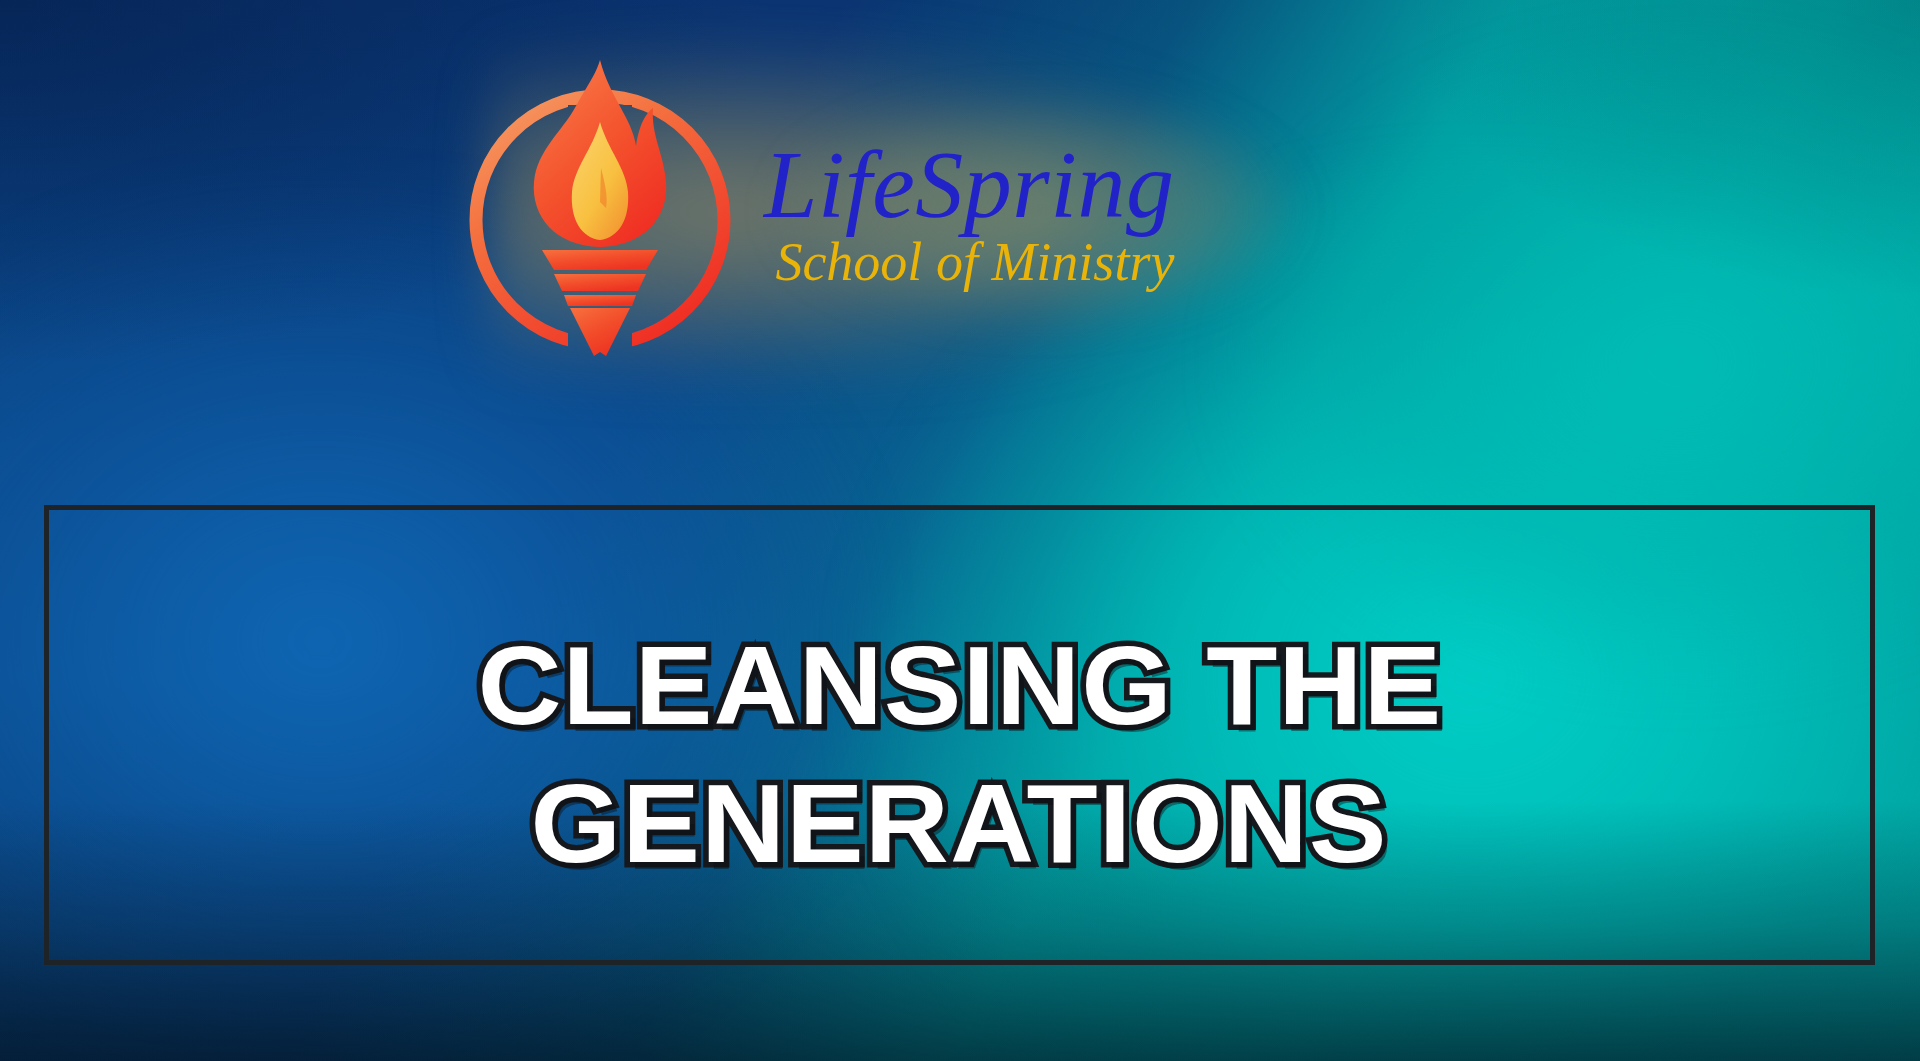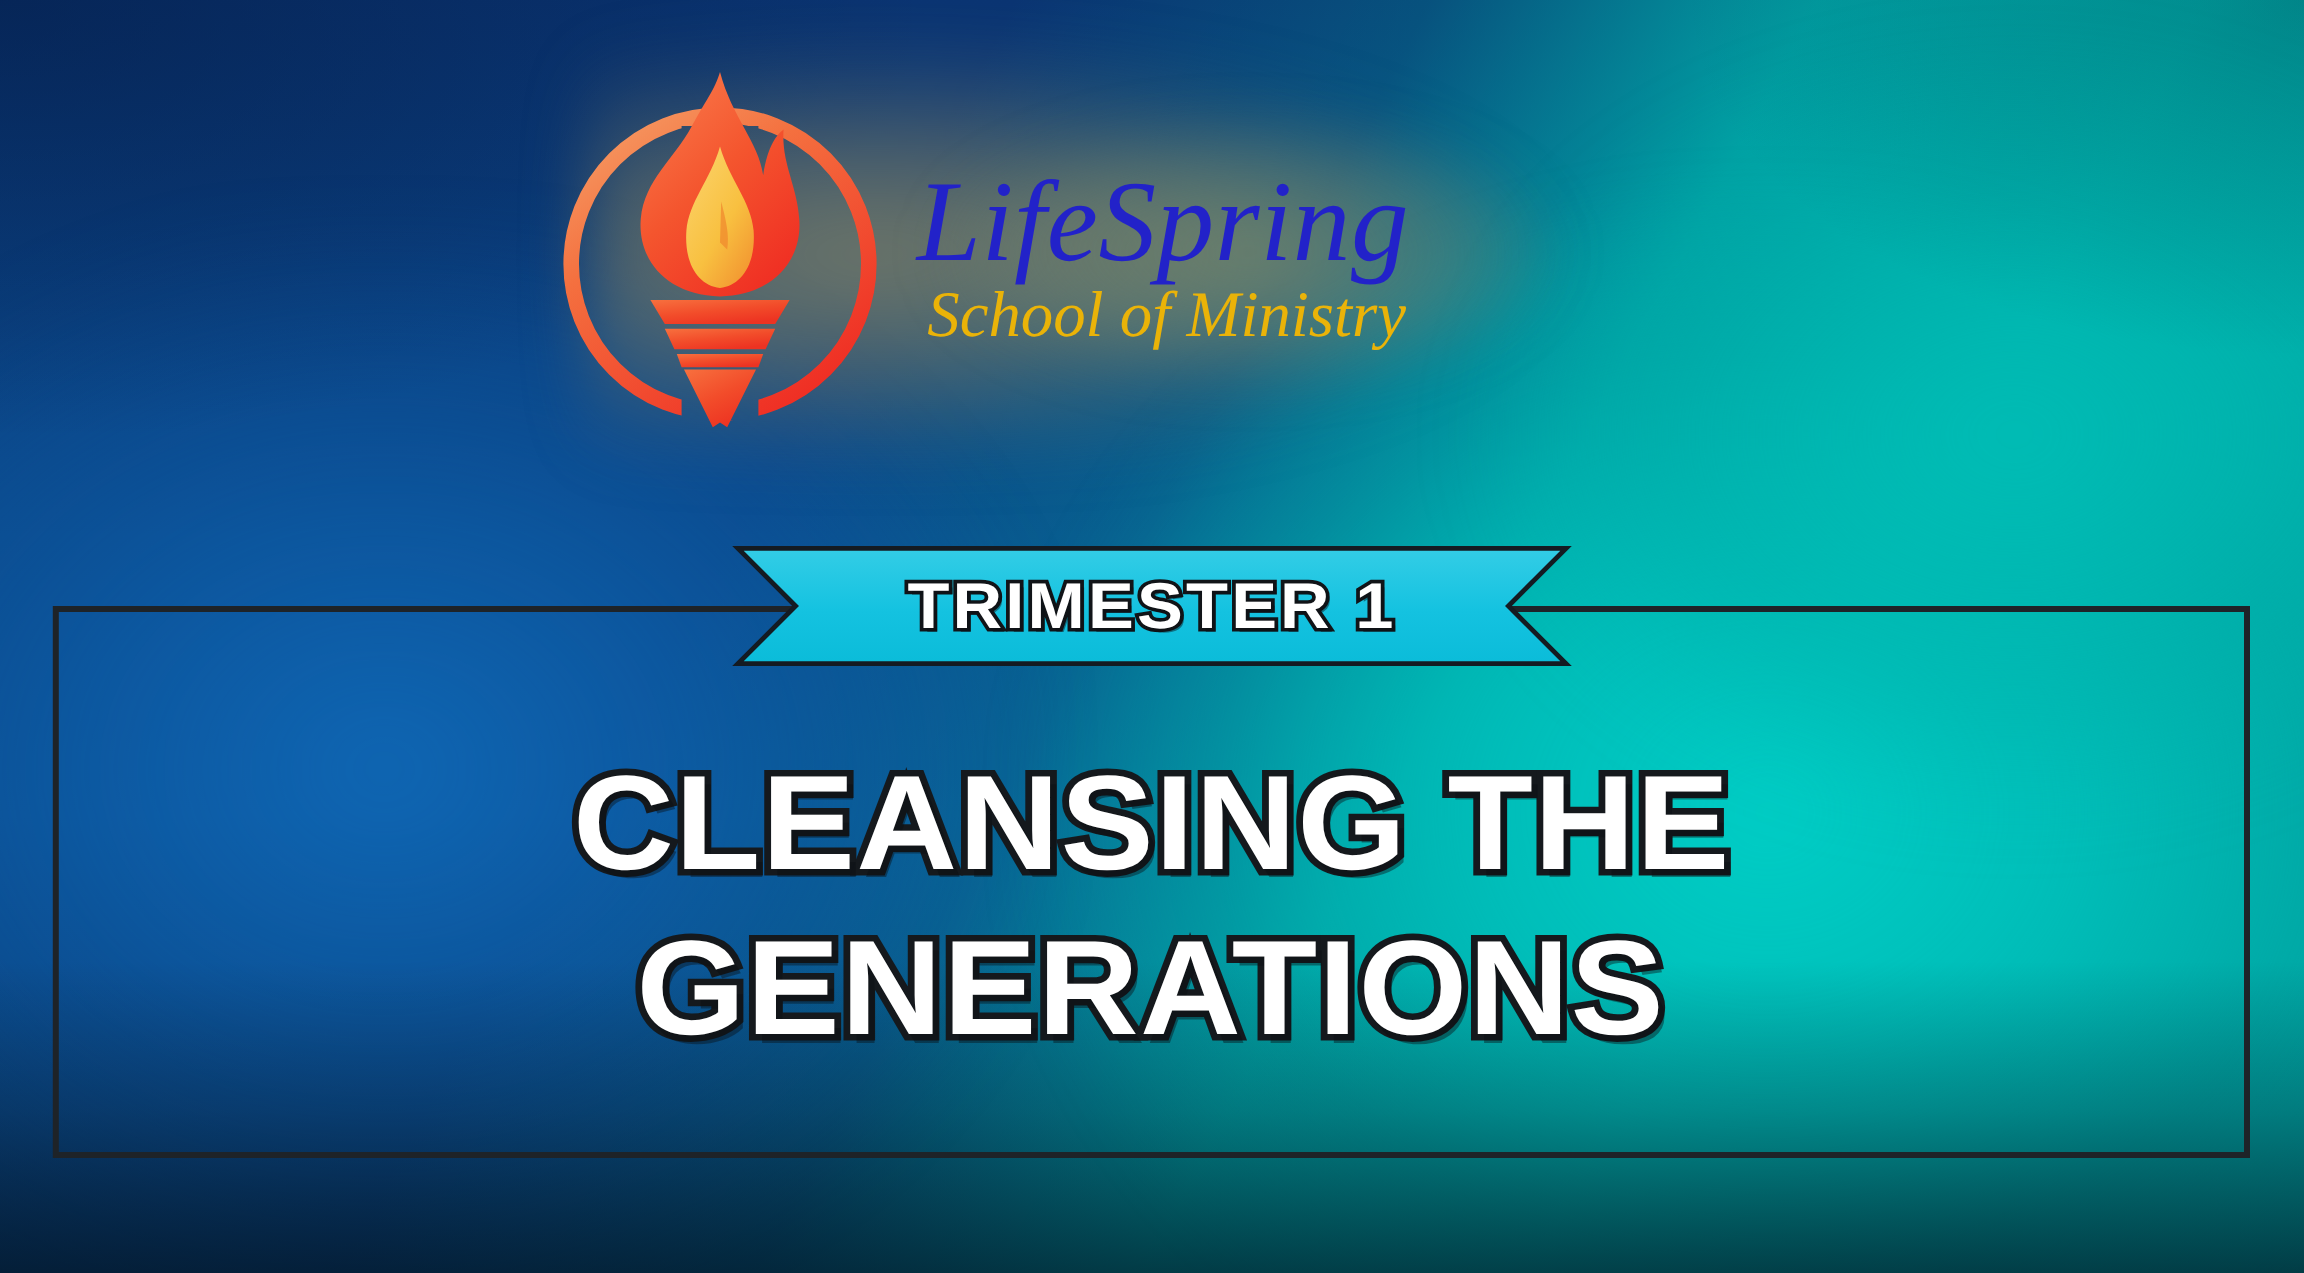--- a/index.html
+++ b/index.html
@@ -152,21 +152,21 @@
     z-index: 2;
   }
   .logo-mark svg { display: block; width: 100%; height: 100%; }
 
   .logo-text {
     position: relative;
     z-index: 2;
     margin-left: 14px;
     display: flex;
     flex-direction: column;
-    align-items: center;
+    align-items: flex-end;
     justify-content: center;
     padding-top: 22px;
   }
   .logo-title {
     font-family: "Liberation Serif", "DejaVu Serif", serif;
     font-style: italic;
     font-weight: 400;
     font-size: 96px;
     line-height: 0.96;
     color: #2222c9;
@@ -332,32 +332,19 @@
         <path d="M120 258 L180 258 L156 306 L150 302 L144 306 Z" fill="url(#handleGrad)"></path>
       </svg>
     </div>
 
     <div class="logo-text">
       <div class="logo-title">LifeSpring</div>
       <div class="logo-sub">School of Ministry</div>
     </div>
   </div>
 
-  <div class="ribbon">
-    <svg viewBox="0 0 694 100" preserveAspectRatio="none" xmlns="http://www.w3.org/2000/svg" aria-hidden="true">
-      <defs>
-        <linearGradient id="ribbonGrad" x1="0%" y1="0%" x2="0%" y2="100%">
-          <stop offset="0%" stop-color="#33cde6"></stop>
-          <stop offset="55%" stop-color="#14c2e0"></stop>
-          <stop offset="100%" stop-color="#0bbcd9"></stop>
-        </linearGradient>
-      </defs>
-      <path d="M2 2 L692 2 L644 50 L692 98 L2 98 L50 50 Z" fill="url(#ribbonGrad)" stroke="#141b22" stroke-width="4" stroke-linejoin="miter"></path>
-    </svg>
-    <div class="ribbon-label">TRIMESTER 1</div>
-  </div>
 
   <div class="title-block">
     <div class="title-line">CLEANSING THE</div>
     <div class="title-line">GENERATIONS</div>
   </div>
 
 </div>
 
 </body></html>

